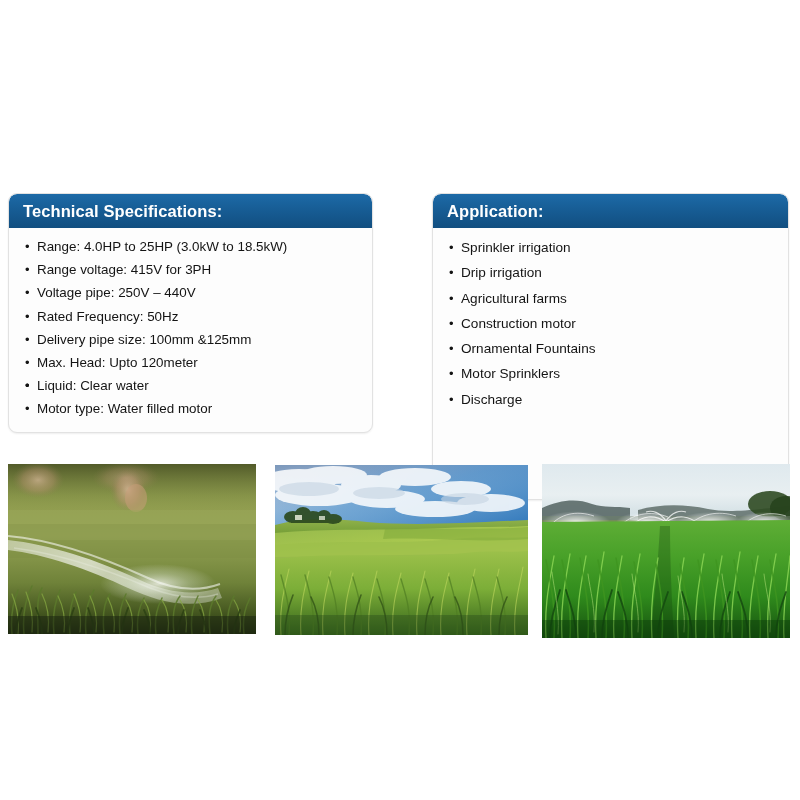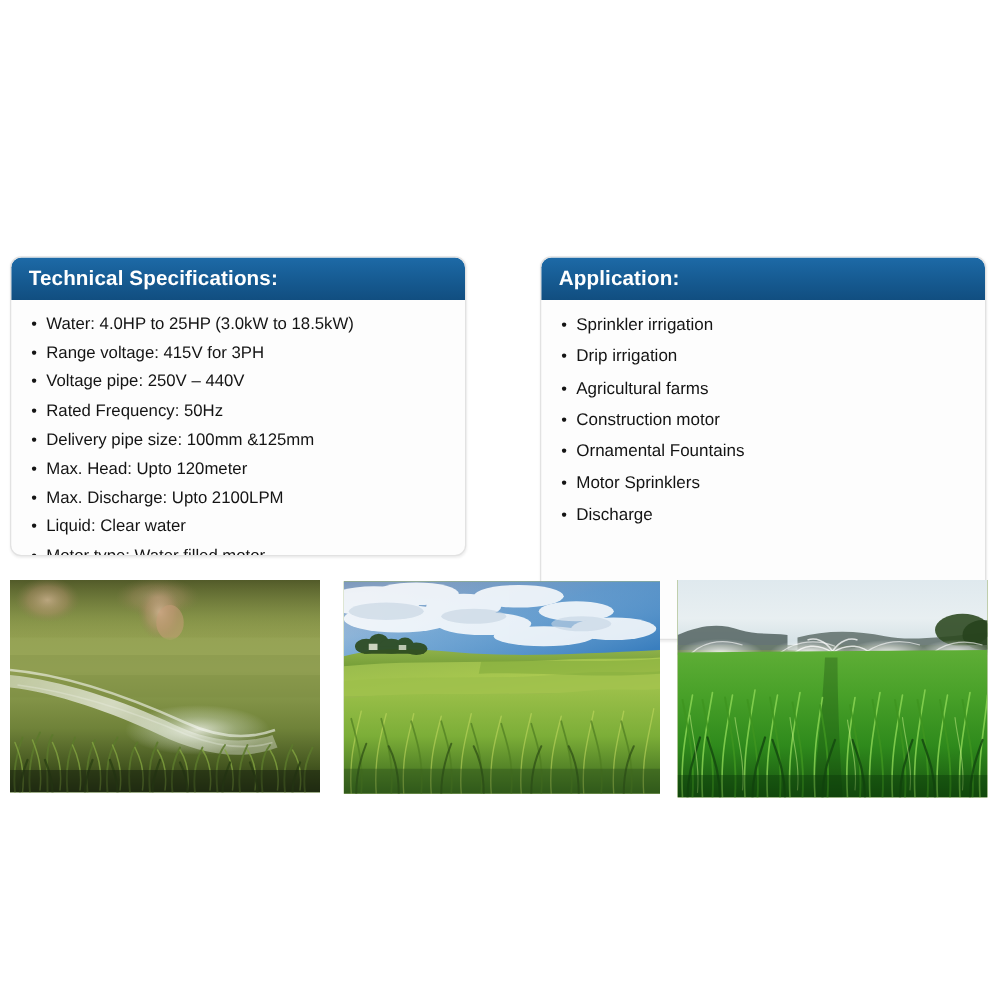--- a/index.html
+++ b/index.html
@@ -18,21 +18,20 @@
 
   
   .panel {
     position: absolute;
     background: #fdfdfd;
     border: 1px solid #e2e2e2;
     border-radius: 9px;
     box-sizing: border-box;
     box-shadow: 0 1px 2px rgba(0,0,0,0.07);
     overflow: hidden;
-    margin-top: 12px;
   }
   #panel-specs {
     left: 8px;
     top: 193px;
     width: 365px;
     height: 240px;
   }
   #panel-application {
     left: 432px;
     top: 193px;
@@ -120,21 +119,21 @@
 <body>
 
 <div class="panel" id="panel-specs">
   <div class="panel-header">
     <span class="panel-header-title">Technical Specifications:</span>
   </div>
   <div class="panel-body">
     <ul class="bullet-list">
       <li>
         <span class="bullet-dot">•</span>
-        <span>Water: 4.0HP to 25HP (3.0kW to 18.5kW)</span>
+        <span>Range: 4.0HP to 25HP (3.0kW to 18.5kW)</span>
       </li>
       <li>
         <span class="bullet-dot">•</span>
         <span>Range voltage: 415V for 3PH</span>
       </li>
       <li>
         <span class="bullet-dot">•</span>
         <span>Voltage pipe: 250V – 440V</span>
       </li>
       <li>
@@ -144,21 +143,20 @@
       <li>
         <span class="bullet-dot">•</span>
         <span>Delivery pipe size: 100mm &amp;125mm</span>
       </li>
       <li>
         <span class="bullet-dot">•</span>
         <span>Max. Head: Upto 120meter</span>
       </li>
       <li>
         <span class="bullet-dot">•</span>
-        <span>Max. Discharge: Upto 2100LPM</span>
       </li>
       <li>
         <span class="bullet-dot">•</span>
         <span>Liquid: Clear water</span>
       </li>
       <li>
         <span class="bullet-dot">•</span>
         <span>Motor type: Water filled motor</span>
       </li>
     </ul>

